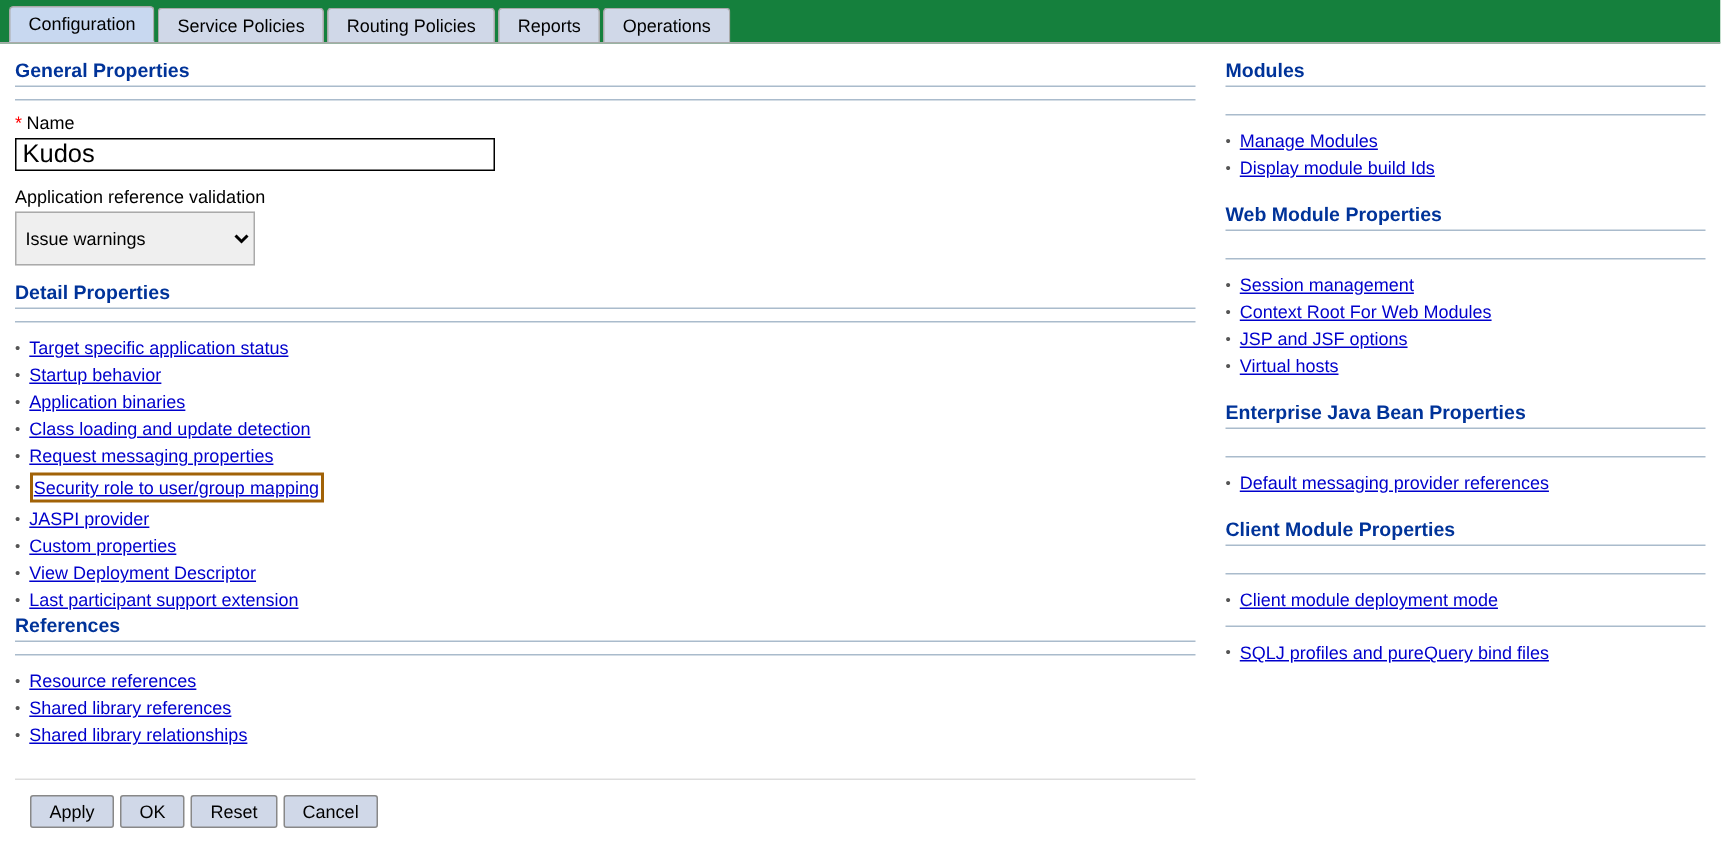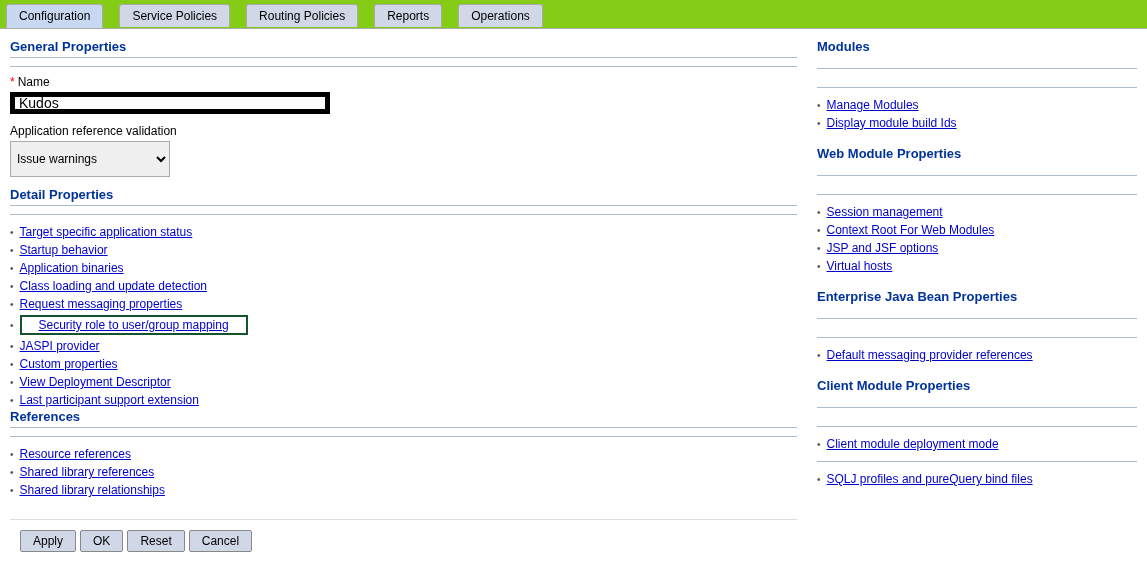--- a/index.html
+++ b/index.html
@@ -5,25 +5,25 @@
     * { margin: 0; padding: 0; box-sizing: border-box; }
     body {
       font-family: Arial, Helvetica, sans-serif;
       font-size: 12px;
       background: #fff;
       color: #000;
     }
     
     .tab-bar {
       display: flex;
-      align-items: flex-start;
-      background: #84cc16;
+      align-items: flex-end;
+      background: #15803d;
       border-bottom: 1px solid #aaa;
       padding: 4px 6px 0 6px;
-      gap: 16px;
+      gap: 2px;
     }
     .tab {
       padding: 4px 12px;
       border: 1px solid #aaa;
       border-bottom: none;
       background: #d0d8e8;
       cursor: pointer;
       font-size: 12px;
       color: #000;
       border-radius: 3px 3px 0 0;
@@ -65,22 +65,22 @@
       margin-bottom: 3px;
       color: #000;
     }
     .required-star {
       color: red;
       margin-right: 3px;
     }
     .field-input {
       width: 320px;
       height: 22px;
-      border: 5px solid #000000;
-      font-size: 14px;
+      border: 1px solid #000000;
+      font-size: 17px;
       padding: 2px 4px;
     }
     .field-select {
       width: 160px;
       height: 36px;
       border: 1px solid #aaa;
       font-size: 12px;
       padding: 1px 2px;
     }
     .field-group {
@@ -104,31 +104,31 @@
       font-size: 10px;
     }
     .link-list li a {
       color: #0000cc;
       text-decoration: underline;
       font-size: 12px;
       cursor: pointer;
     }
     
     .highlighted-item {
-      border: 2px solid #14532d;
-      padding: 1px 17px;
+      border: 2px solid #a16207;
+      padding: 1px 1px;
       display: inline-block;
     }
     
     .right-section-header {
       font-weight: bold;
       color: #003399;
       font-size: 13px;
       border-bottom: 1px solid #aabbcc;
-      padding-bottom: 14px;
+      padding-bottom: 3px;
       margin-bottom: 18px;
       margin-top: 14px;
     }
     .right-section-header:first-child {
       margin-top: 0;
     }
     .right-link-list {
       list-style: none;
       padding: 0;
       margin: 0 0 8px 0;

